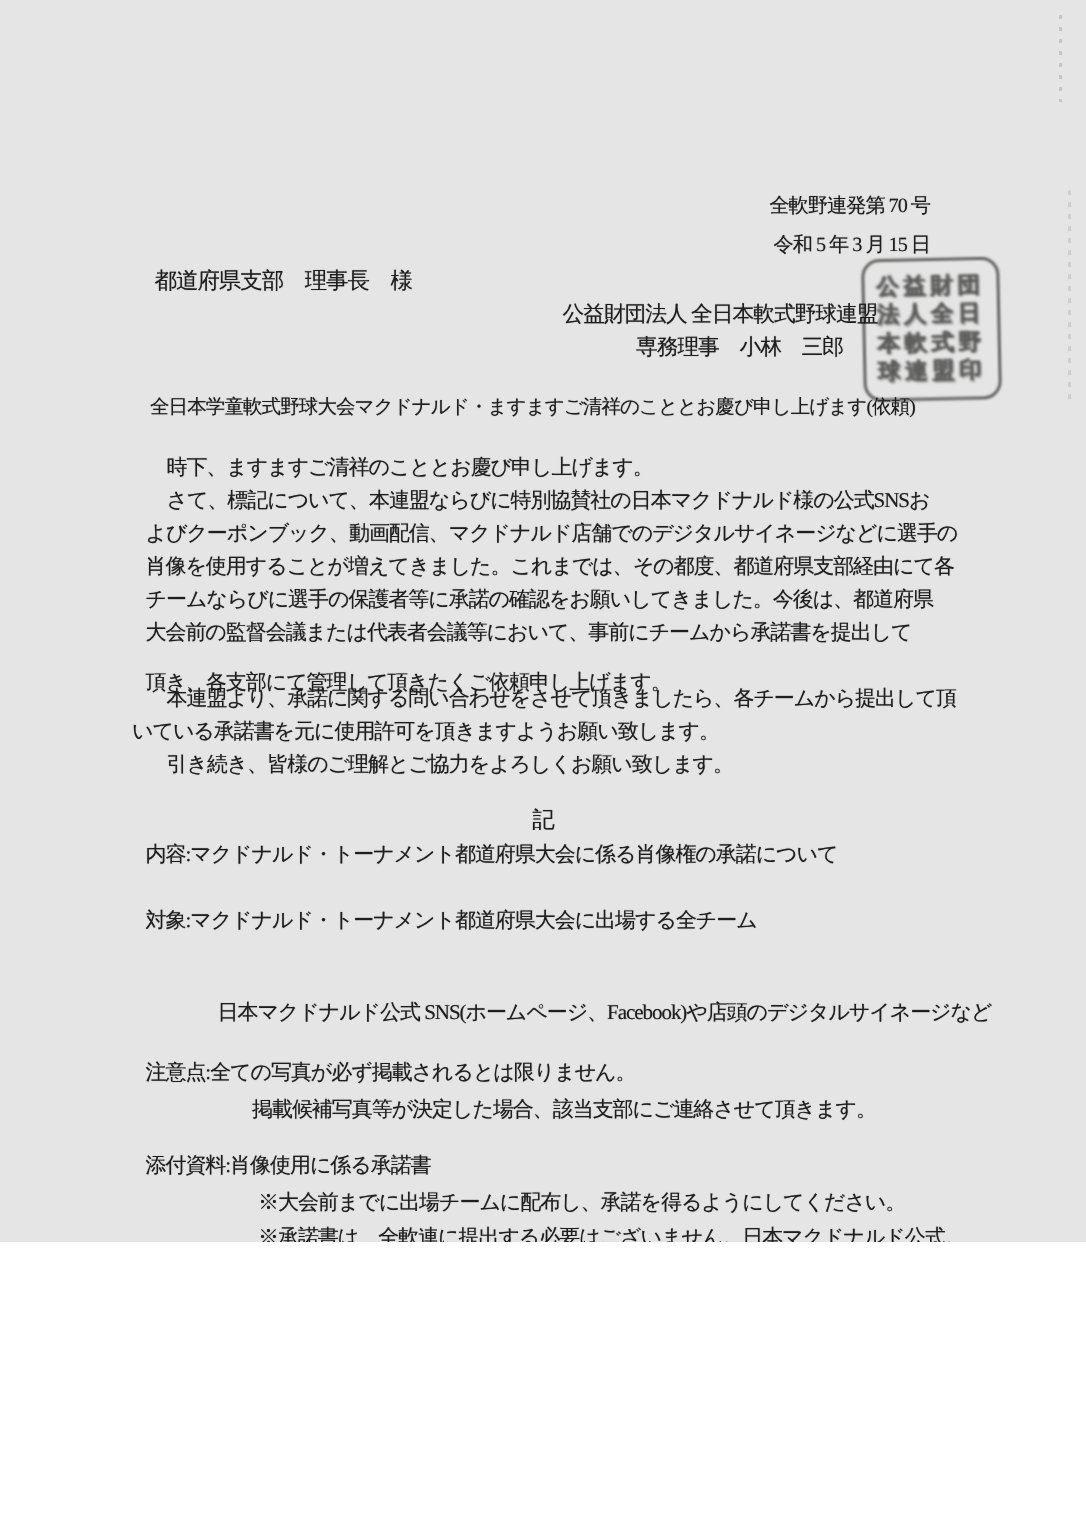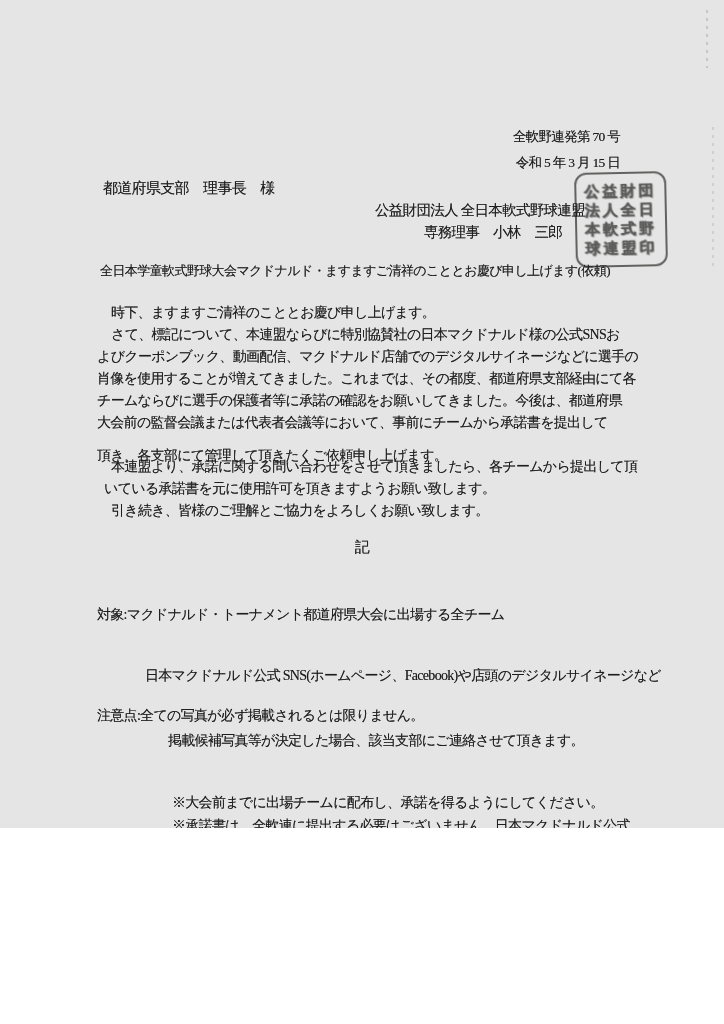--- a/index.html
+++ b/index.html
@@ -73,29 +73,31 @@
   <div class="txt subject" style="left:100px;top:263px;">全日本学童軟式野球大会マクドナルド・ますますご清祥のこととお慶び申し上げます(依頼)</div>
 
   <div class="txt" style="left:111px;top:305px;">時下、ますますご清祥のこととお慶び申し上げます。</div>
   <div class="txt" style="left:111px;top:327px;">さて、標記について、本連盟ならびに特別協賛社の日本マクドナルド様の公式SNSお</div>
   <div class="txt" style="left:97px;top:349px;">よびクーポンブック、動画配信、マクドナルド店舗でのデジタルサイネージなどに選手の</div>
   <div class="txt" style="left:97px;top:371px;">肖像を使用することが増えてきました。これまでは、その都度、都道府県支部経由にて各</div>
   <div class="txt" style="left:97px;top:393px;">チームならびに選手の保護者等に承諾の確認をお願いしてきました。今後は、都道府県</div>
   <div class="txt" style="left:97px;top:415px;">大会前の監督会議または代表者会議等において、事前にチームから承諾書を提出して</div>
   <div class="txt" style="left:97px;top:448px;">頂き、各支部にて管理して頂きたくご依頼申し上げます。</div>
   <div class="txt" style="left:111px;top:459px;font-family:Liberation Mono, monospace;">本連盟より、承諾に関する問い合わせをさせて頂きましたら、各チームから提出して頂</div>
-  <div class="txt" style="left:104px;top:481px;text-align:right;">いている承諾書を元に使用許可を頂きますようお願い致します。</div>
+  <div class="txt" style="left:88px;top:481px;text-align:right;">いている承諾書を元に使用許可を頂きますようお願い致します。</div>
   <div class="txt" style="left:111px;top:503px;">引き続き、皆様のご理解とご協力をよろしくお願い致します。</div>
 
   <div class="txt" style="left:0;top:538px;width:724px;text-align:center;font-size:15px;">記</div>
 
+  <div class="txt" style="left:97px;top:563px;">内容:マクドナルド・トーナメント都道府県大会に係る肖像権の承諾について</div>
   <div class="txt" style="left:97px;top:607px;">対象:マクドナルド・トーナメント都道府県大会に出場する全チーム</div>
   <div class="txt" style="left:145px;top:668px;">日本マクドナルド公式 SNS(ホームページ、Facebook)や店頭のデジタルサイネージなど</div>
   <div class="txt" style="left:97px;top:708px;">注意点:全ての写真が必ず掲載されるとは限りません。</div>
   <div class="txt" style="left:168px;top:733px;">掲載候補写真等が決定した場合、該当支部にご連絡させて頂きます。</div>
+  <div class="txt" style="left:97px;top:770px;">添付資料:肖像使用に係る承諾書</div>
   <div class="txt" style="left:172px;top:795px;">※大会前までに出場チームに配布し、承諾を得るようにしてください。</div>
   <div class="txt" style="left:172px;top:818px;">※承諾書は、全軟連に提出する必要はございません。日本マクドナルド公式。</div>
 
   <div class="txt right" style="right:94px;top:837px;">以上</div>
 
   <div class="txt right" style="right:84px;top:875px;">事務担当者:清野　祐 TEL 03-3404-8831</div>
 
   <div class="artifact" style="left:706px;top:10px;height:58px;"></div>
   <div class="artifact" style="left:712px;top:127px;height:140px;opacity:.7;"></div>
   <div class="speck" style="left:231px;top:843px;"></div>

